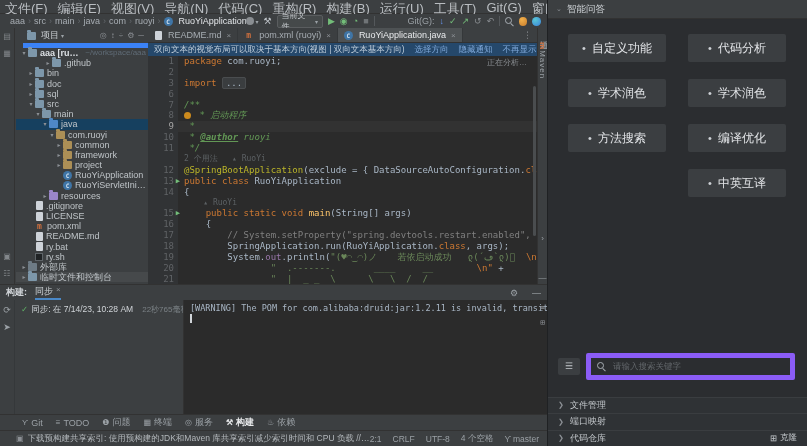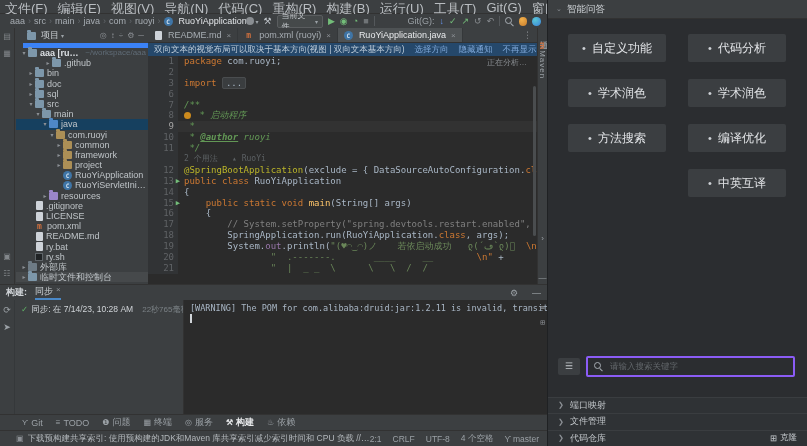--- a/index.html
+++ b/index.html
@@ -127,21 +127,21 @@
 
   
   .ai{position:absolute;left:547px;top:0;width:260px;height:446px;background:#2B2D30;border-left:1px solid #1F2123;box-sizing:border-box;}
   .aihead{height:18px;background:#3C3F41;border-bottom:1px solid #323232;display:flex;align-items:center;gap:5px;padding-left:8px;font-size:9.5px;color:#D0D4D8;}
   .aihead .chev{color:#8C9095;font-size:7px;}
   .aigrid{display:grid;grid-template-columns:98px 98px;column-gap:22px;row-gap:17px;padding:15px 0 0 20px;}
   .aibtn{height:28px;background:#3B3E41;border-radius:2px;display:flex;align-items:center;justify-content:center;gap:6px;color:#E3E5E8;font-size:12px;white-space:nowrap;}
   .aibtn .b{font-size:11px;color:#CDD1D5;}
   .aisearch{position:absolute;left:10px;top:357px;right:12px;height:18px;display:flex;gap:6px;align-items:center;}
   .menu-btn{width:22px;height:17px;background:#3B3E41;border-radius:2px;display:flex;align-items:center;justify-content:center;color:#C5C9CD;font-size:9px;}
-  .searchbox{flex:1;height:17px;background:#2B2D30;border:2px solid #8b5cf6;border-radius:2px;display:flex;align-items:center;gap:5px;padding:0 6px;}
+  .searchbox{flex:1;height:17px;background:#2B2D30;border:5px solid #8b5cf6;border-radius:2px;display:flex;align-items:center;gap:5px;padding:0 6px;}
   .searchbox input{flex:1;background:transparent;border:none;outline:none;color:#C5C9CD;font-size:8.5px;font-family:"Liberation Sans",sans-serif;}
   .searchbox input::placeholder{color:#63676B;}
   .aisections{position:absolute;left:0;right:0;bottom:0;}
   .aisec{height:15.5px;background:#2F3235;border-top:1px solid #3A3D40;display:flex;align-items:center;gap:6px;padding:0 10px;font-size:9px;color:#C2C6CA;}
   .aisec .chev{color:#8C9095;font-size:7px;}
   .aisec .spring{flex:1;}
   .clone{display:flex;align-items:center;gap:3px;color:#C2C6CA;font-size:8.5px;}
 </style>
 </head>
 <body>
@@ -387,20 +387,21 @@
           <div class="crow"><span class="gut">6</span><span class="ctext"></span></div>
           <div class="crow"><span class="gut">7</span><span class="ctext"><span class="tk-doc">/**</span></span></div>
           <div class="crow"><span class="gut">8</span><span class="ctext"><span class="bulb"></span><span class="tk-doc"> * 启动程序</span></span></div>
           <div class="crow caretline"><span class="gut">9</span><span class="ctext"><span class="tk-doc"> *</span></span></div>
           <div class="crow"><span class="gut">10</span><span class="ctext"><span class="tk-doc"> * </span><span class="tk-tag">@author</span><span class="tk-doc"> ruoyi</span></span></div>
           <div class="crow"><span class="gut">11</span><span class="ctext"><span class="tk-doc"> */</span></span></div>
           <div class="crow"><span class="gut"></span><span class="inlaytext">2 个用法   ▴ RuoYi</span></div>
           <div class="crow"><span class="gut">12</span><span class="ctext"><span class="tk-ann">@SpringBootApplication</span><span class="tk-pl">(exclude = { DataSourceAutoConfiguration.</span><span class="tk-kw">class</span></span></div>
           <div class="crow"><span class="gut">13<span class="runarrow">▶</span></span><span class="ctext"><span class="tk-kw">public class</span><span class="tk-pl"> RuoYiApplication</span></span></div>
           <div class="crow"><span class="gut">14</span><span class="ctext"><span class="tk-pl">{</span></span></div>
+          <div class="crow"><span class="gut"></span><span class="inlaytext">    ▴ RuoYi</span></div>
           <div class="crow"><span class="gut">15<span class="runarrow">▶</span></span><span class="ctext"><span class="tk-kw">    public static void </span><span class="tk-fn">main</span><span class="tk-pl">(String[] args)</span></span></div>
           <div class="crow"><span class="gut">16</span><span class="ctext"><span class="tk-pl">    {</span></span></div>
           <div class="crow"><span class="gut">17</span><span class="ctext"><span class="tk-cmt">        // System.setProperty("spring.devtools.restart.enabled", "false");</span></span></div>
           <div class="crow"><span class="gut">18</span><span class="ctext"><span class="tk-pl">        SpringApplication.run(RuoYiApplication.</span><span class="tk-kw">class</span><span class="tk-pl">, args);</span></span></div>
           <div class="crow"><span class="gut">19</span><span class="ctext"><span class="tk-pl">        System.</span><span class="tk-fld">out</span><span class="tk-pl">.println(</span><span class="tk-str">"(♥◠‿◠)ノ゙  若依启动成功   ლ(´ڡ`ლ)゙  </span><span class="tk-esc">\n"</span></span></div>
           <div class="crow"><span class="gut">20</span><span class="ctext"><span class="tk-str">                "  .-------.       ____     __        </span><span class="tk-esc">\n"</span><span class="tk-pl"> +</span></span></div>
           <div class="crow"><span class="gut">21</span><span class="ctext"><span class="tk-str">                "  |  _ _  \      \   \  /  /        </span></span></div>
         </div>
     </div>
 
@@ -531,26 +532,26 @@
     <div class="aisearch">
       <span class="menu-btn">☰</span>
       <span class="searchbox">
         <span class="mag"></span>
         <input type="text" placeholder="请输入搜索关键字" style="">
       </span>
     </div>
     <div class="aisections" id="aisections">
         <div class="aisec">
           <span class="chev">❯</span>
-          <span>端口映射</span>
+          <span>文件管理</span>
           <span class="spring"></span>
         </div>
         <div class="aisec">
           <span class="chev">❯</span>
-          <span>文件管理</span>
+          <span>端口映射</span>
           <span class="spring"></span>
         </div>
         <div class="aisec">
           <span class="chev">❯</span>
           <span>代码仓库</span>
           <span class="spring"></span>
           <span class="clone">
             <span>⊞</span>
             <span>克隆</span>
           </span>

